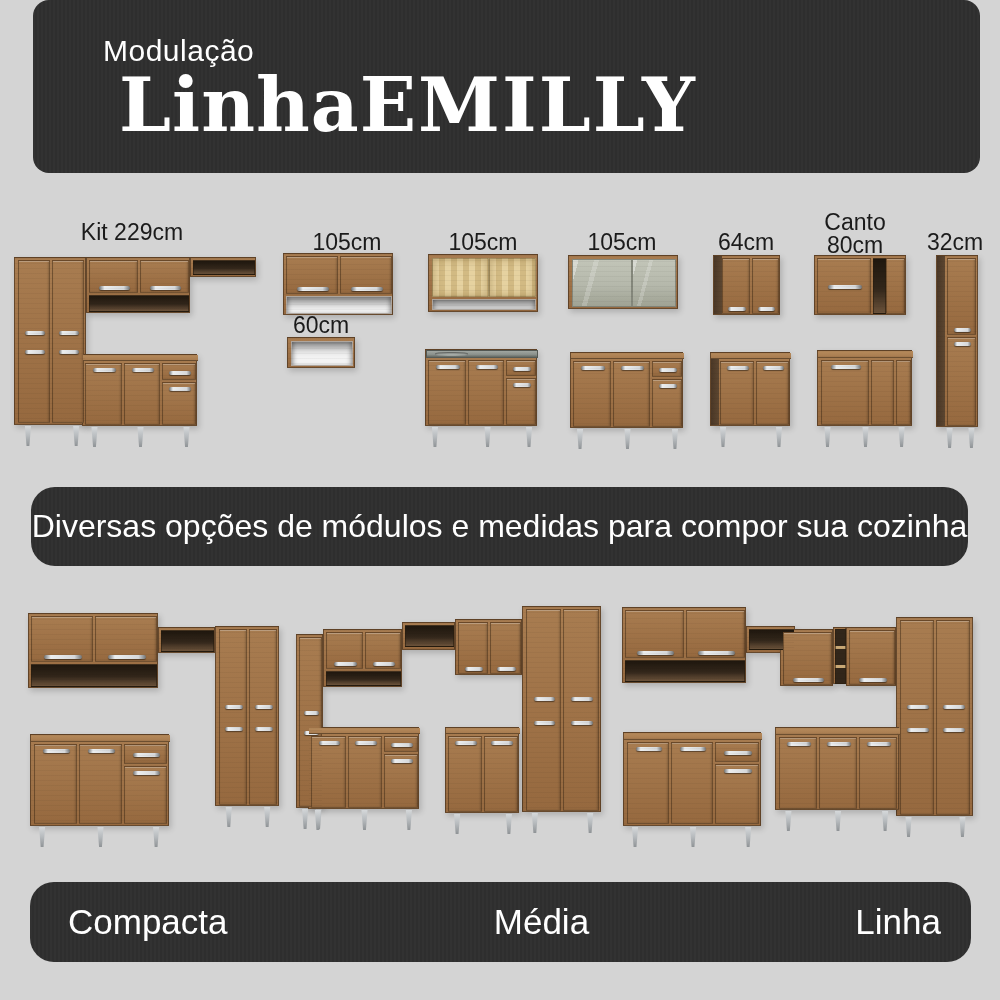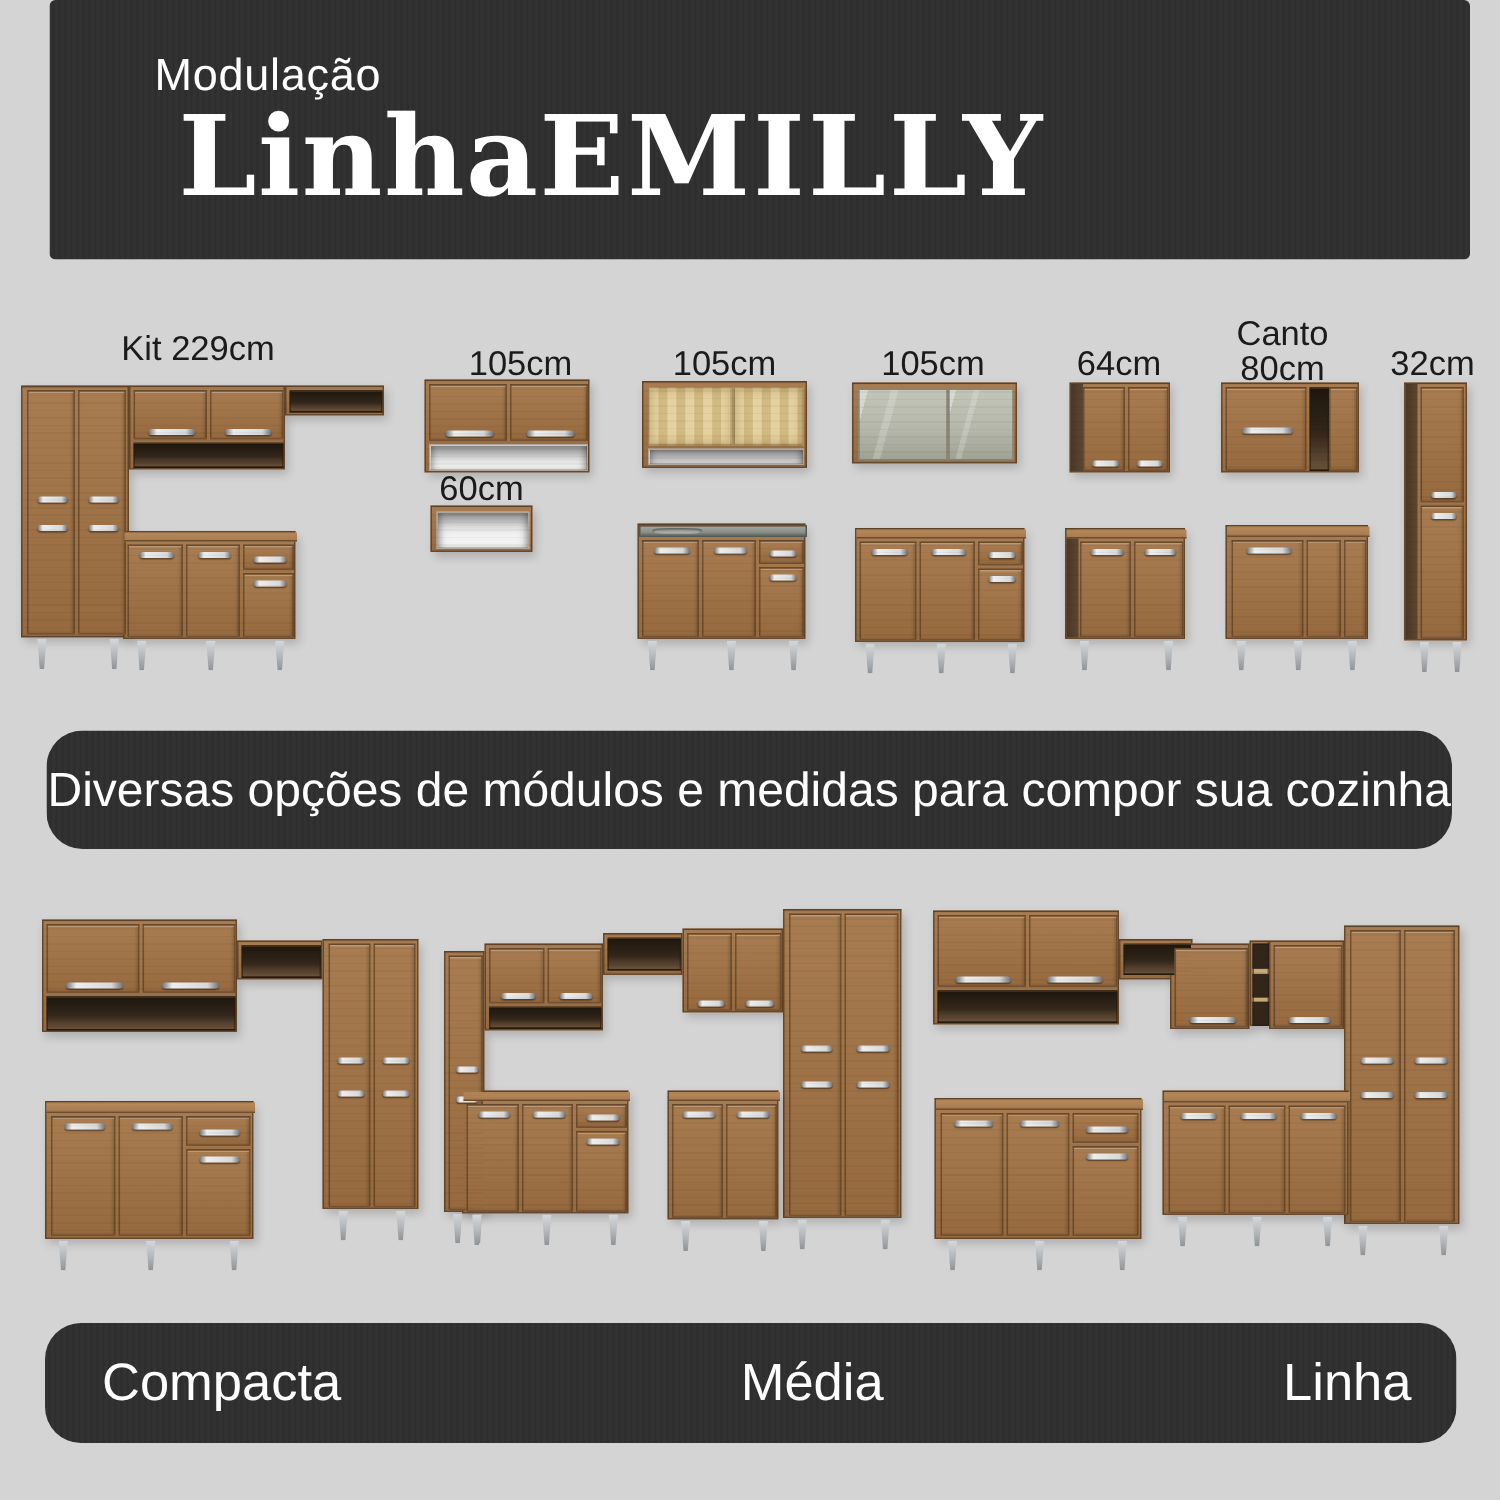--- a/index.html
+++ b/index.html
@@ -6,21 +6,21 @@
   .canvas{
     position:relative;width:1000px;height:1000px;overflow:hidden;
     background:var(--c-background,#d4d4d4);
     font-family:"Liberation Sans",sans-serif;
   }
   .banner{
     position:absolute;background:var(--c-banner,#2e2e2e);
     background-image:repeating-linear-gradient(90deg,rgba(255,255,255,.018) 0 2px,transparent 2px 4px);
     color:var(--c-banner-text,#fff);
   }
-  .header-banner{left:33px;top:0;width:947px;height:173px;border-radius:4px;text-align:center;}
+  .header-banner{left:33px;top:0;width:947px;height:173px;border-radius:16px;text-align:center;}
   .kicker{position:absolute;left:70px;top:34px;font-size:30px;letter-spacing:.5px;}
   .title{position:absolute;left:66px;top:68px;font-family:"DejaVu Serif",serif;font-weight:700;font-size:74px;line-height:1;white-space:nowrap;}
   .t-line{letter-spacing:1px;margin-left:20px;}
   .t-brand{letter-spacing:2px;}
   .middle-banner{left:31px;top:487px;width:937px;height:79px;border-radius:24px;
     display:flex;align-items:center;justify-content:center;font-size:32px;text-align:center;}
   .footer-banner{left:30px;top:882px;width:941px;height:80px;border-radius:24px;
     display:flex;align-items:center;justify-content:space-between;
     padding:0 30px 0 38px;box-sizing:border-box;font-size:35px;}
   .illus{position:absolute;inset:0;}

